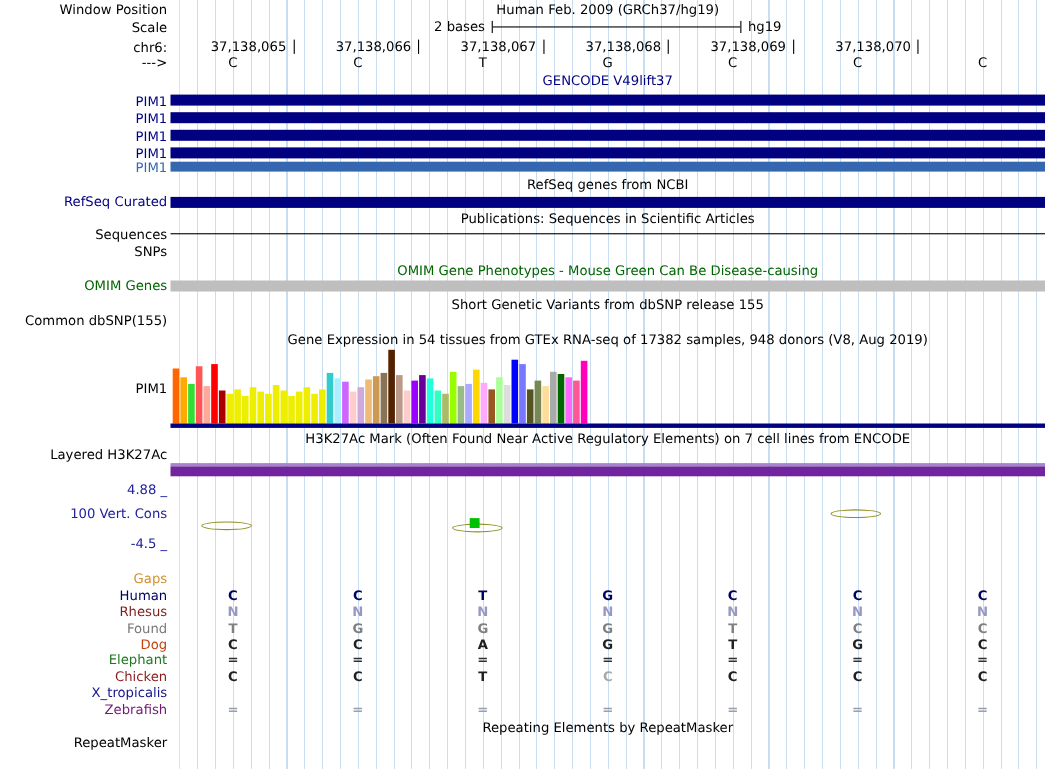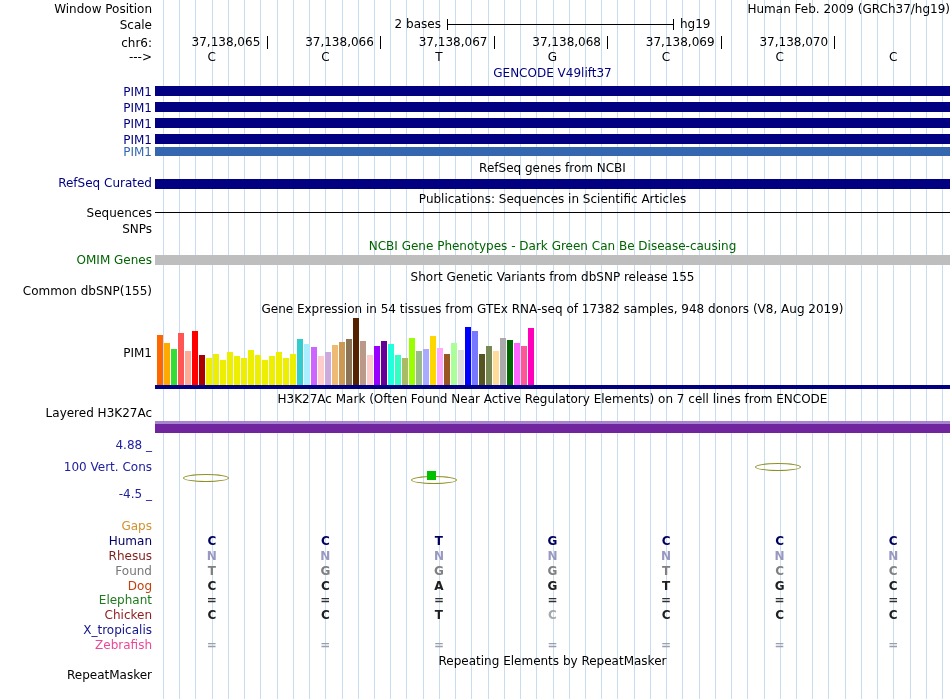--- a/index.html
+++ b/index.html
@@ -9,21 +9,21 @@
   .grid{position:absolute;left:163px;top:0;width:787px;height:699px;z-index:0;
         background:repeating-linear-gradient(to right,#c9ddf0 0 1px,transparent 1px 16.23px)}
   .labels{position:absolute;left:0;top:0;width:155px;height:699px;z-index:3}
   .side-label{position:absolute;right:3px;white-space:nowrap;height:14px;line-height:14px;text-align:right}
   .tracks{position:absolute;left:155px;top:0;width:795px;height:699px;z-index:1}
   .tracks>*{position:absolute}
   .center-title{left:0;width:100%;text-align:center;height:14px;line-height:14px;white-space:nowrap}
   .t-navy{color:#000080}
   .t-green{color:#006400}
   .t-blue{color:#4040C8}
-  .header-row{left:0;width:100%;top:2px;display:flex;justify-content:flex-end;gap:22px;white-space:nowrap}
+  .header-row{left:0;width:100%;top:2px;display:flex;justify-content:center;gap:22px;white-space:nowrap}
   .scale-row{left:0;width:100%;top:17px;display:flex;justify-content:center;align-items:center;gap:6px}
   .scalebar{width:227px;height:11px;border-left:1px solid #000;border-right:1px solid #000;
             background:linear-gradient(#000 0 0) center/100% 1px no-repeat}
   .coord-row{left:0;top:36px;width:100%;height:13px}
   .coord{position:absolute;top:0;width:76px;height:13px;line-height:13px;text-align:right;
          border-right:1px solid #000;padding-right:20px;white-space:nowrap}
   .seq-row{left:0;top:50px;width:100%;height:14px;display:grid;grid-template-columns:repeat(7,1fr)}
   .seqbase{text-align:center;line-height:14px}
   .gene-bar{left:0;width:100%}
   .full-line{left:0;width:100%;background:#000;height:1px}
@@ -62,21 +62,21 @@
       <div class="side-label" style="top: 133px; color: rgb(0, 0, 128);">PIM1</div>
       <div class="side-label" style="top: 145px; color: rgb(53, 103, 177);">PIM1</div>
       <div class="side-label" style="top: 519px; color: rgb(210, 145, 44);">Gaps</div>
       <div class="side-label" style="top: 533.875px; color: rgb(0, 0, 96);">Human</div>
       <div class="side-label" style="top: 548.75px; color: #7f1d1d;">Rhesus</div>
       <div class="side-label" style="top: 563.625px; color: rgb(120, 120, 120);">Found</div>
       <div class="side-label" style="top: 578.5px; color: #c2410c;">Dog</div>
       <div class="side-label" style="top: 593.375px; color: rgb(31, 122, 31);">Elephant</div>
       <div class="side-label" style="top: 608.25px; color: rgb(139, 28, 28);">Chicken</div>
       <div class="side-label" style="top: 623.125px; color: rgb(20, 20, 140);">X_tropicalis</div>
-      <div class="side-label" style="top: 638px; color: #ec4899;">Zebrafish</div>
+      <div class="side-label" style="top: 638px; color: #701a75;">Zebrafish</div>
     </div>
 
   <div class="tracks">
 
     <div class="header-row">
       <span>Human Feb. 2009 (GRCh37/hg19)</span>
     </div>
 
     <div class="scale-row">
       <span>2 bases</span>
@@ -104,21 +104,21 @@
       </div>
 
     <div class="center-title t-navy" style="top:66px">GENCODE V49lift37</div>
 
     <div class="center-title" style="top:161px">RefSeq genes from NCBI</div>
     <div class="gene-bar" style="top: 179px; height: 10px; background: rgb(0, 0, 128);"></div>
 
     <div class="center-title" style="top:192px">Publications: Sequences in Scientific Articles</div>
     <div class="full-line" style="top:212px"></div>
 
-    <div class="center-title t-green" style="top:239px">NCBI Gene Phenotypes - Dark Green Can Be Disease-causing</div>
+    <div class="center-title t-green" style="top:239px">OMIM Gene Phenotypes - Mouse Green Can Be Disease-causing</div>
     <div class="gene-bar" style="top: 255px; height: 10px; background: rgb(190, 190, 190);"></div>
 
     <div class="center-title" style="top:270px">Short Genetic Variants from dbSNP release 155</div>
 
     <div class="center-title" style="top:302px">Gene Expression in 54 tissues from GTEx RNA-seq of 17382 samples, 948 donors (V8, Aug 2019)</div>
     <div class="gtex-chart">
         <div class="gtex-bar" style="height: 50px; background: rgb(255, 102, 0);"></div>
         <div class="gtex-bar" style="height: 42px; background: rgb(255, 170, 0);"></div>
         <div class="gtex-bar" style="height: 36px; background: rgb(51, 221, 51);"></div>
         <div class="gtex-bar" style="height: 52px; background: rgb(255, 85, 85);"></div>

